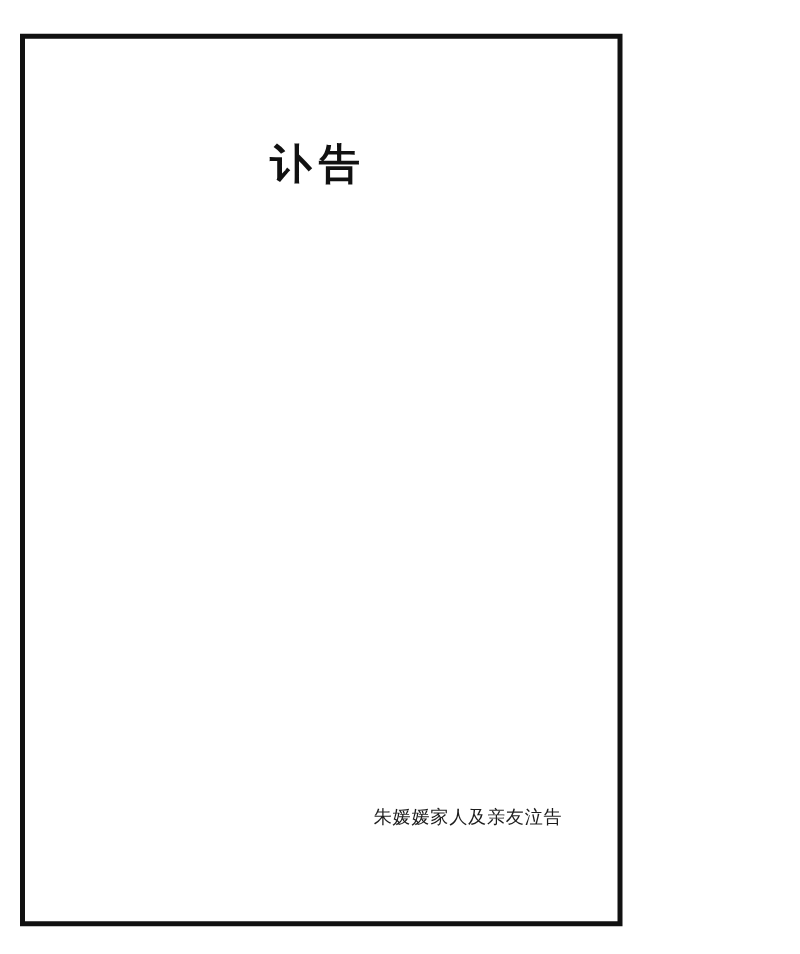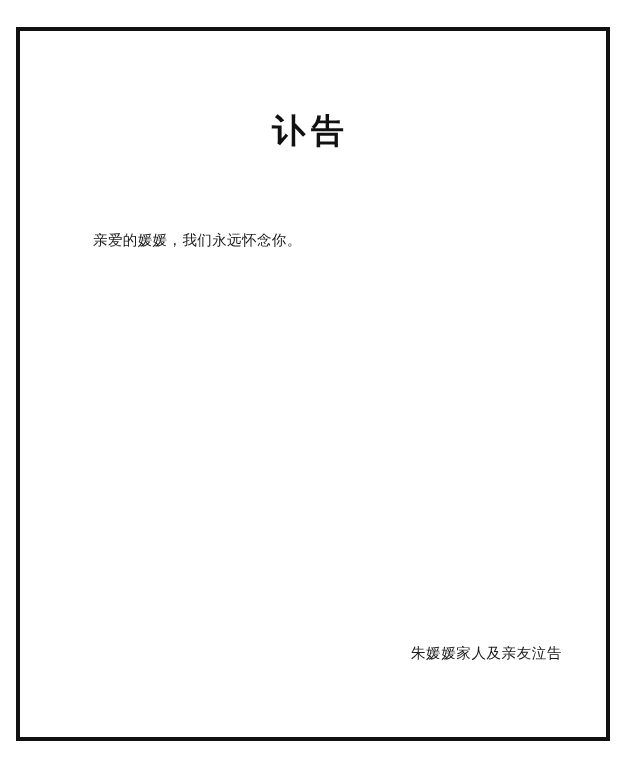--- a/index.html
+++ b/index.html
@@ -19,21 +19,21 @@
     width: 640px;
     height: 763px;
     background: #ffffff;
     box-sizing: border-box;
   }
   
   .frame {
     position: absolute;
     left: 16px;
     top: 27px;
-    width: 594px;
+    width: 482px;
     height: 714px;
     border: 4px solid #111111;
     box-sizing: border-box;
     background: #ffffff;
   }
   .inner {
     position: absolute;
     left: 0;
     top: 0;
     right: 0;
@@ -77,20 +77,19 @@
 </head>
 <body>
 
 <div class="page">
   <div class="frame">
     <div class="inner">
 
       <h1 class="title">讣告</h1>
 
       <div class="body-text">
-        <p class="para indent">亲爱的媛媛，我们永远怀念你。</p>
       </div>
 
       <div class="signature">朱媛媛家人及亲友泣告</div>
 
     </div>
   </div>
 </div>
 
 </body></html>

